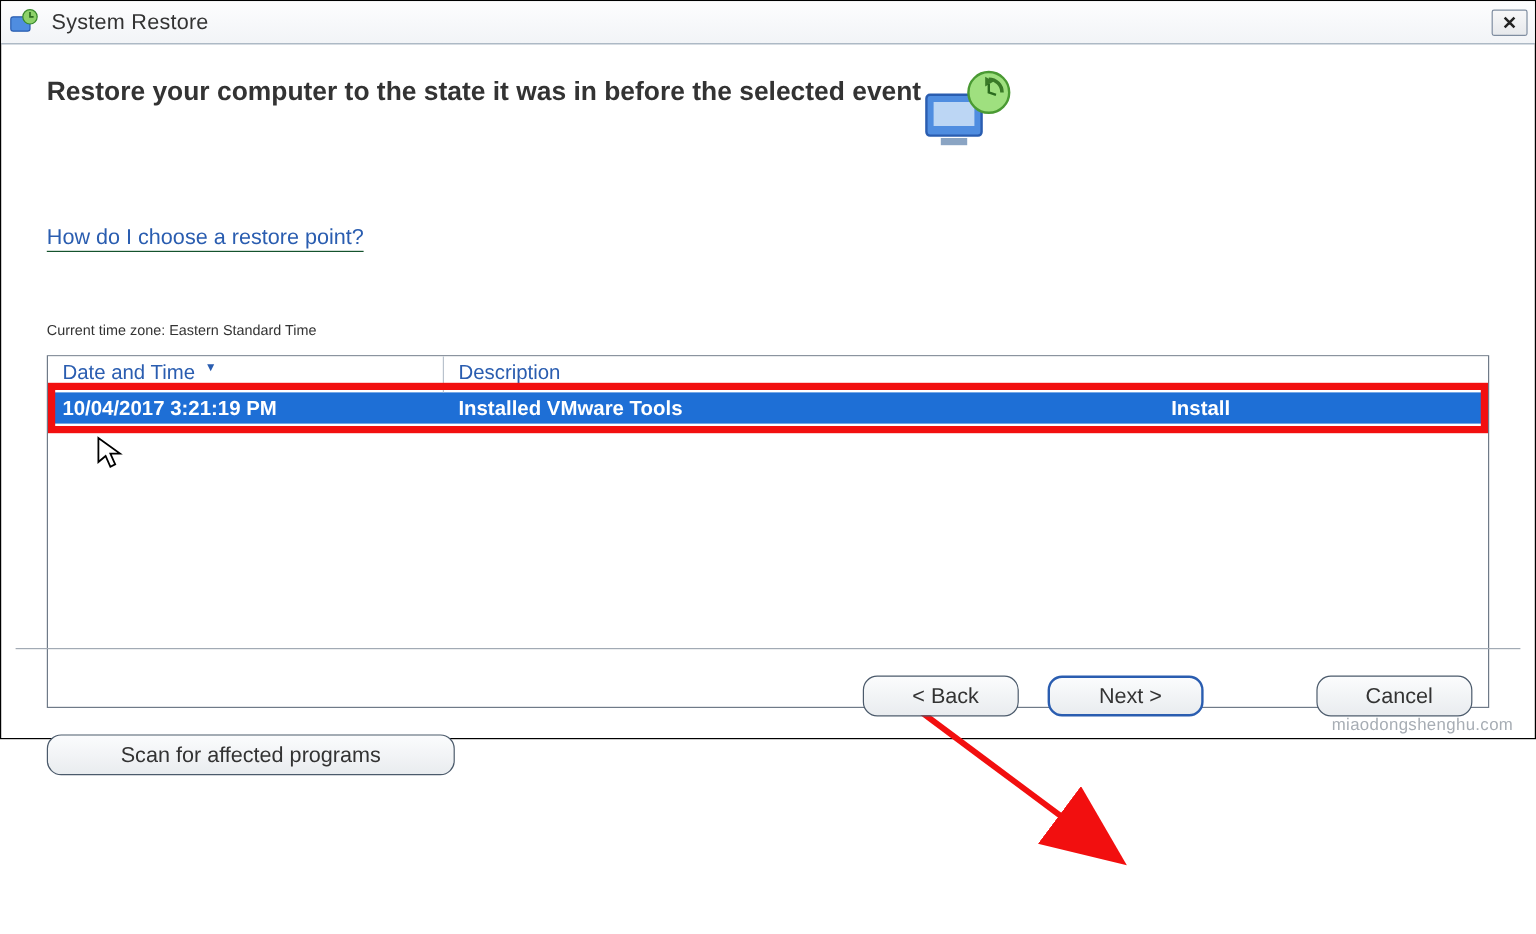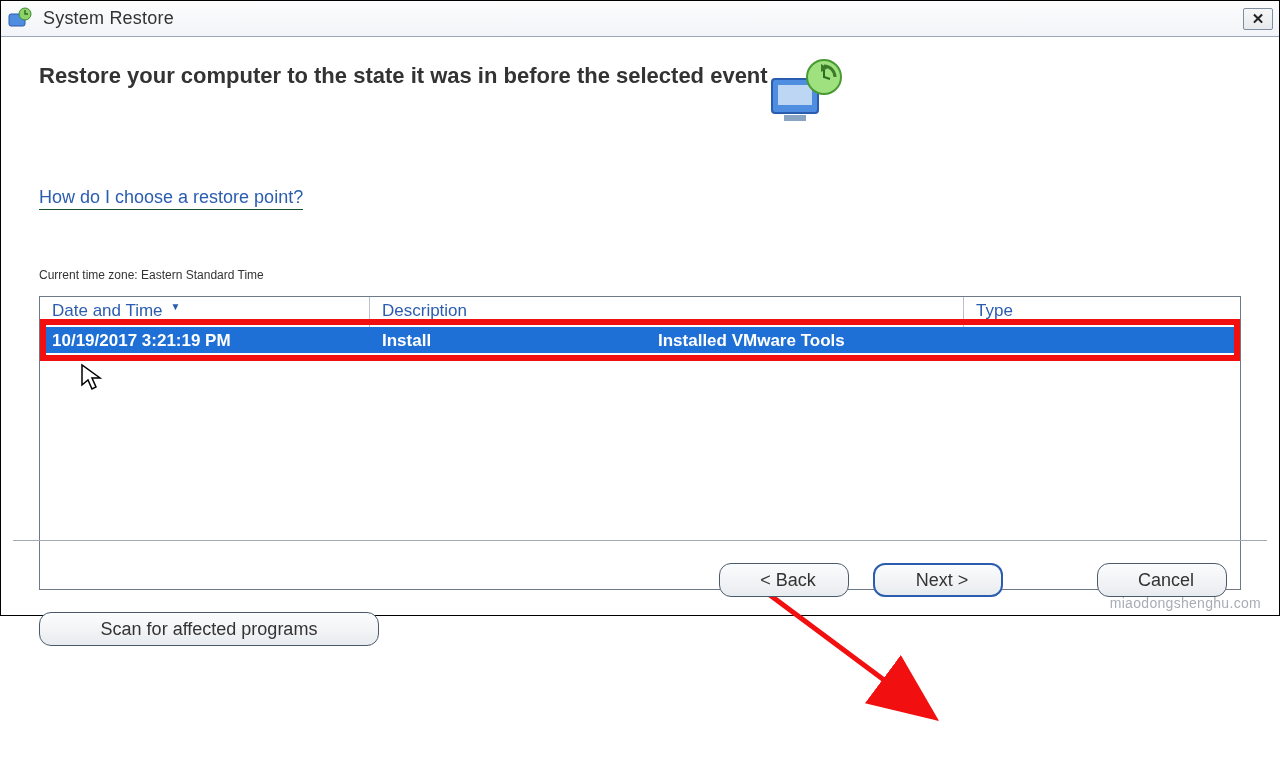--- a/index.html
+++ b/index.html
@@ -209,26 +209,25 @@
 
     <div class="timezone">Current time zone: Eastern Standard Time</div>
 
     <div class="table-wrap">
       <div class="table-head">
         <div class="col col-date">
           <span>Date and Time</span>
           <span class="sort-ind">▼</span>
         </div>
         <div class="col col-desc">Description</div>
-        <div class="col col-type">Type</div>
       </div>
       <div class="row-selected">
-        <div class="col col-date">10/19/2017 3:21:19 PM</div>
+        <div class="col col-date">10/04/2017 3:21:19 PM</div>
+        <div class="col col-desc">Installed VMware Tools</div>
         <div class="col col-type">Install</div>
-        <div class="col col-desc">Installed VMware Tools</div>
       </div>
       <div class="highlight-row"></div>
     </div>
 
     <svg class="cursor" width="24" height="30" style="left:79px; top:326px;">
       <path d="M2 2 L2 22 L8 17 L12 26 L16 24 L12 15 L20 15 Z" fill="#fff" stroke="#000" stroke-width="1.5"></path>
     </svg>
 
     <div class="below-table">
       <div class="scan-btn">Scan for affected programs</div>

